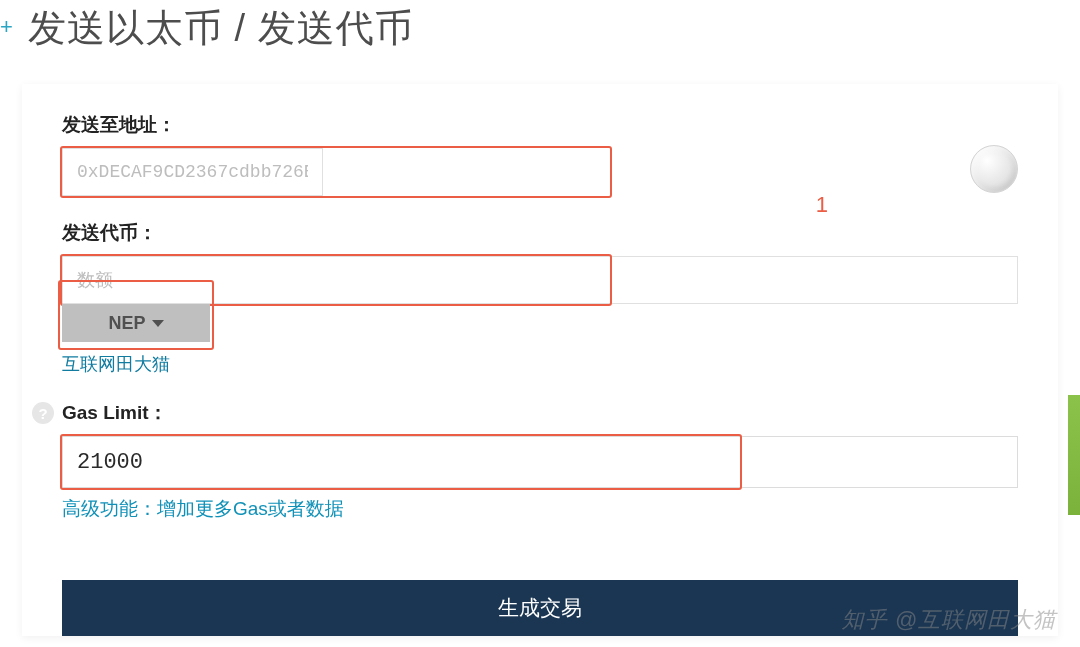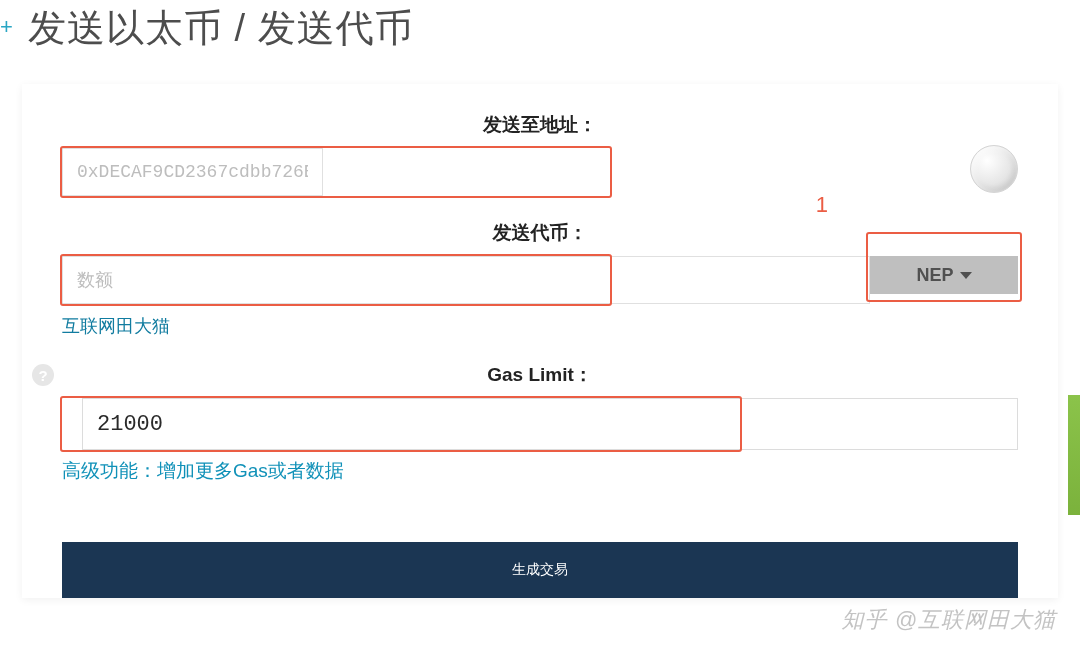--- a/index.html
+++ b/index.html
@@ -34,21 +34,20 @@
       box-shadow: 0 2px 8px rgba(0,0,0,0.06);
       position: relative;
     }
     .field-group { margin-bottom: 24px; position: relative; }
     .field-label {
       font-size: 19px;
       font-weight: 700;
       color: #232323;
       margin-bottom: 10px;
       display: block;
-      text-align: center;
     }
     .address-row { display: flex; align-items: center; gap: 12px; }
     .text-input {
       flex: 1;
       height: 48px;
       border: 1px solid #e0e0e0;
       padding: 0 14px;
       font-size: 18px;
       font-family: "Courier New", monospace;
       color: #4a4a4a;
@@ -72,21 +71,21 @@
       margin-top: -6px;
     }
     .annotation-1 {
       position: absolute;
       color: #eb5d44;
       font-size: 22px;
       font-weight: 400;
       right: 190px;
       top: 80px;
     }
-    .amount-row { display: flex; align-items: stretch; position: relative; }
+    .amount-row { display: flex; align-items: stretch; position: relative; flex-direction: column; }
     .amount-input-wrap { flex: 1; position: relative; }
     .amount-input {
       width: 100%;
       height: 48px;
       border: 1px solid #e0e0e0;
       padding: 0 14px;
       font-size: 18px;
       color: #4a4a4a;
       background: #fff;
     }
@@ -133,21 +132,21 @@
       width: 22px; height: 22px;
       border-radius: 50%;
       background: #e6e6e6;
       color: #ffffff;
       font-size: 15px;
       font-weight: 700;
       display: flex;
       align-items: center;
       justify-content: center;
     }
-    .gas-input-wrap { position: relative; padding-left: 20px; }
+    .gas-input-wrap { position: relative; }
     .gas-input {
       width: 100%;
       height: 52px;
       border: 1px solid #dcdcdc;
       padding: 0 14px;
       font-size: 22px;
       font-family: "Courier New", monospace;
       color: #2a2a2a;
       background: #fff;
     }
@@ -158,21 +157,21 @@
       margin-top: 8px;
       display: inline-block;
       cursor: pointer;
     }
     .submit-button {
       width: 100%;
       background: #1b3653;
       color: #ffffff;
       border: none;
       height: 56px;
-      font-size: 14px;
+      font-size: 21px;
       margin-top: 34px;
       cursor: pointer;
     }
     .watermark {
       position: absolute;
       right: 24px;
       bottom: 12px;
       font-size: 22px;
       color: rgba(135,135,135,0.5);
       font-style: italic;

